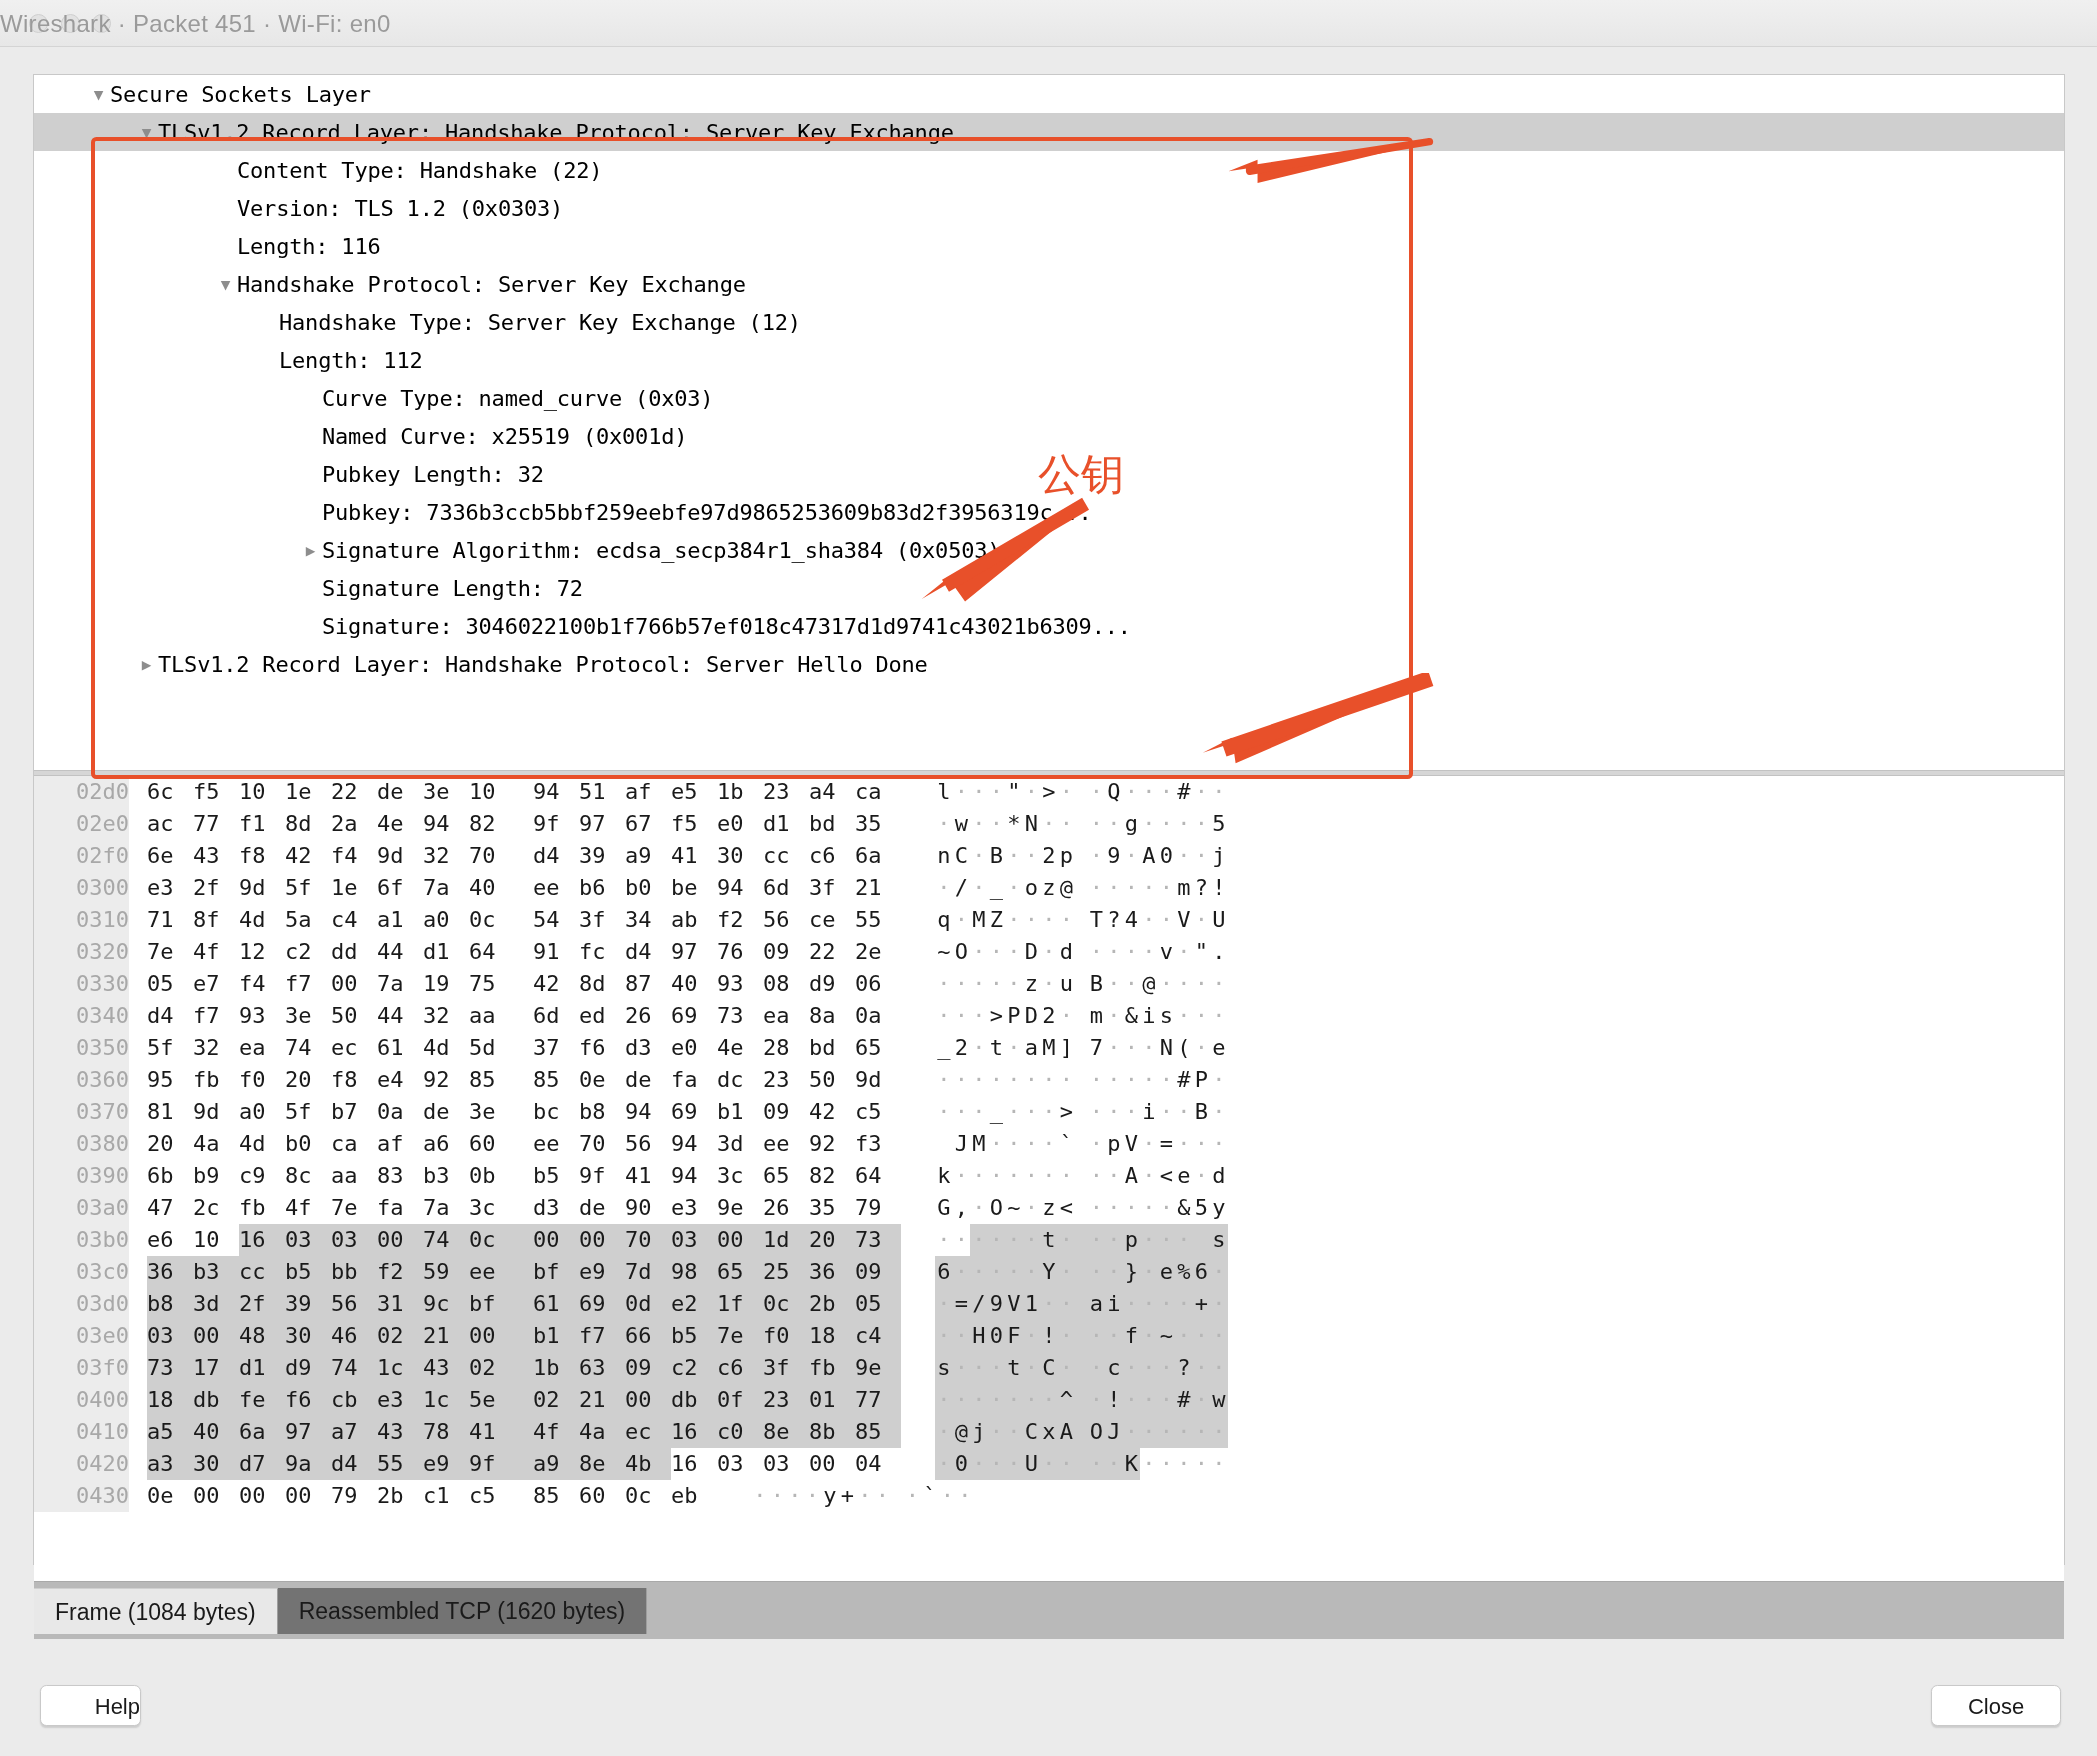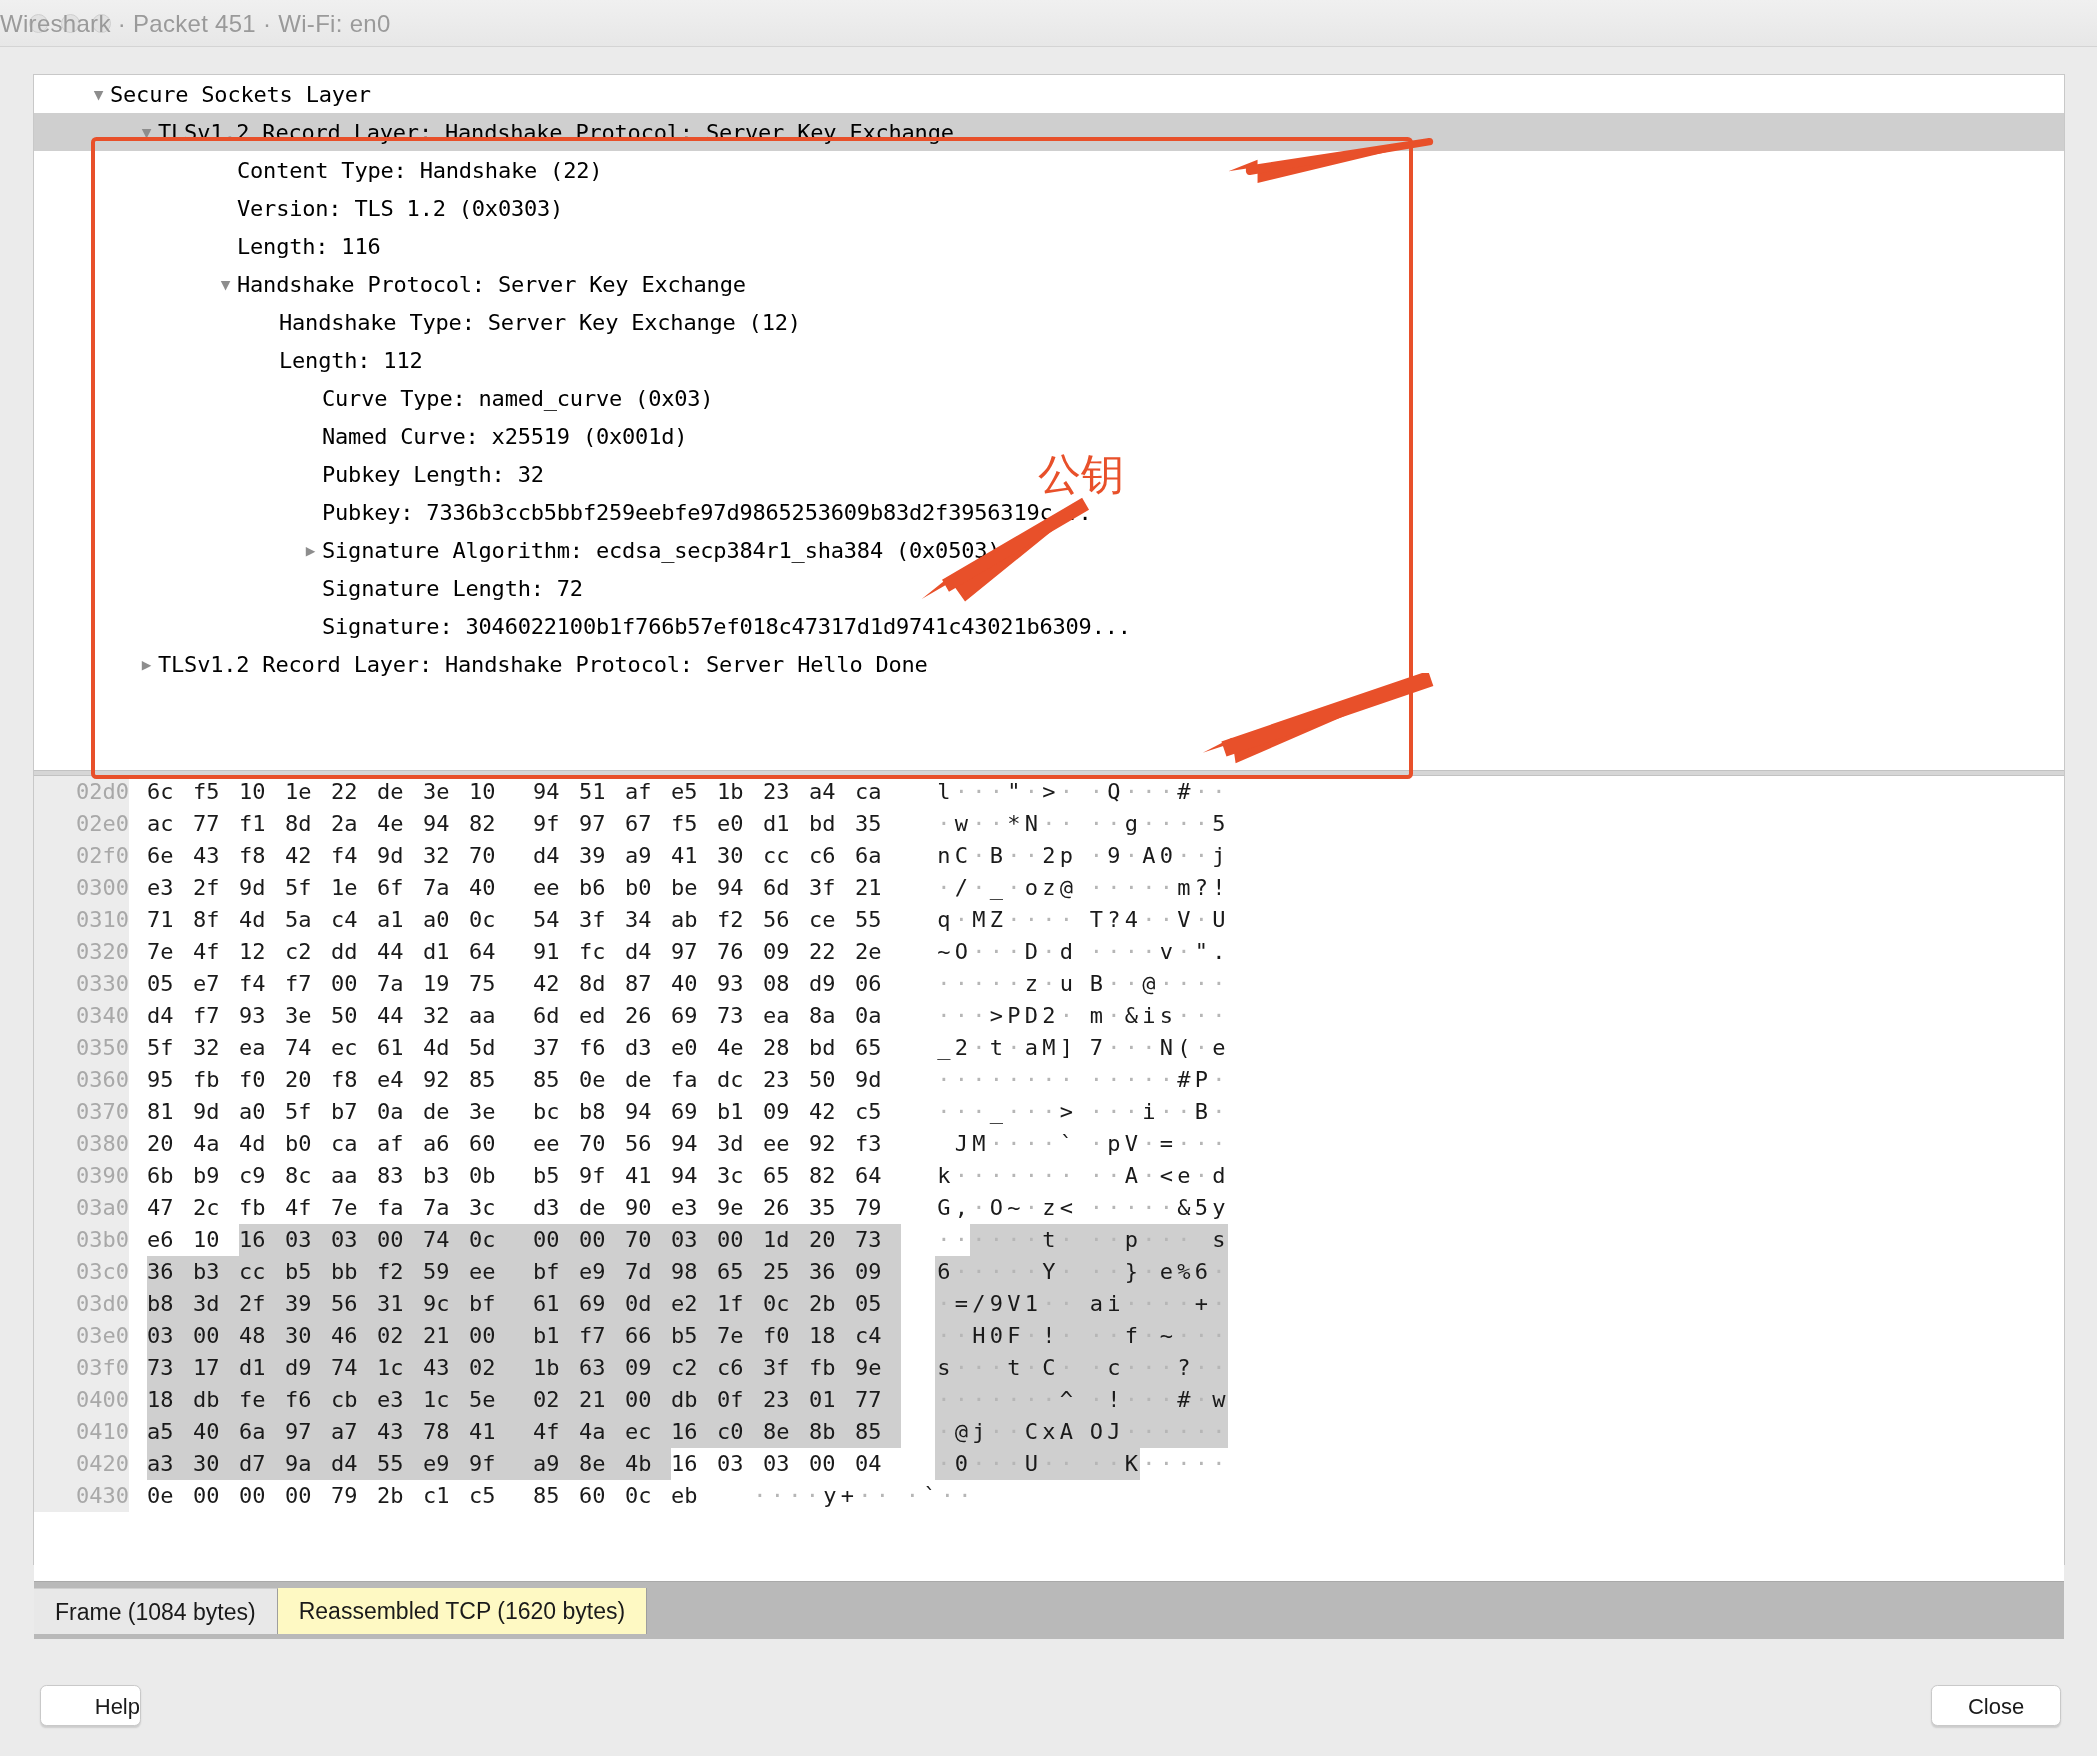--- a/index.html
+++ b/index.html
@@ -178,21 +178,21 @@
   }
   .tab {
     height: 46px;
     line-height: 46px;
     padding: 0 21px;
     font-size: 23px;
     color: #1a1a1a;
     font-family: "Liberation Sans", sans-serif;
     border-right: 1.1px solid #9e9e9e;
     box-sizing: border-box;
-    background: #fef9c3;
+    background: #737373;
     white-space: nowrap;
   }
   .tab.active {
     background: #e8e8e8;
     border-top: 1.1px solid #d0d0d0;
   }
   #tab-filler { flex: 1; height: 46px; background: #b9b9b9; }
 
   
   #btn-help {

